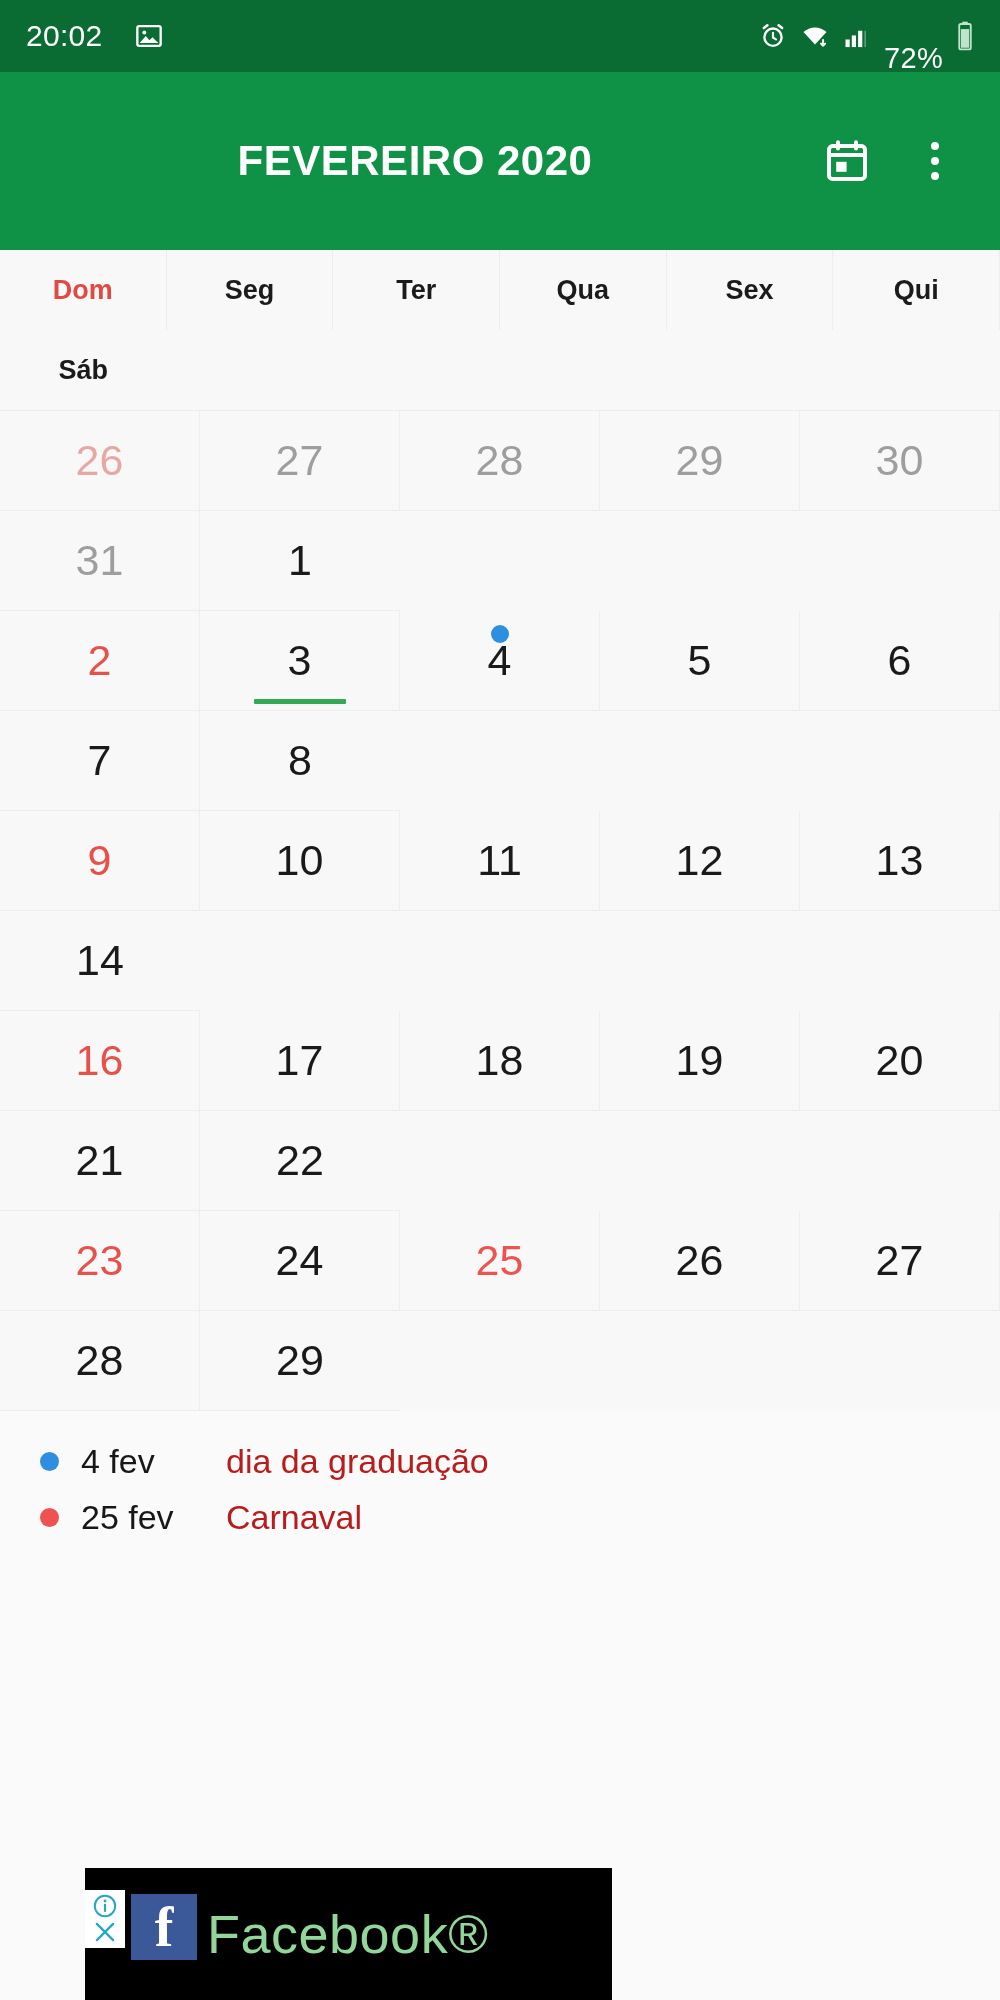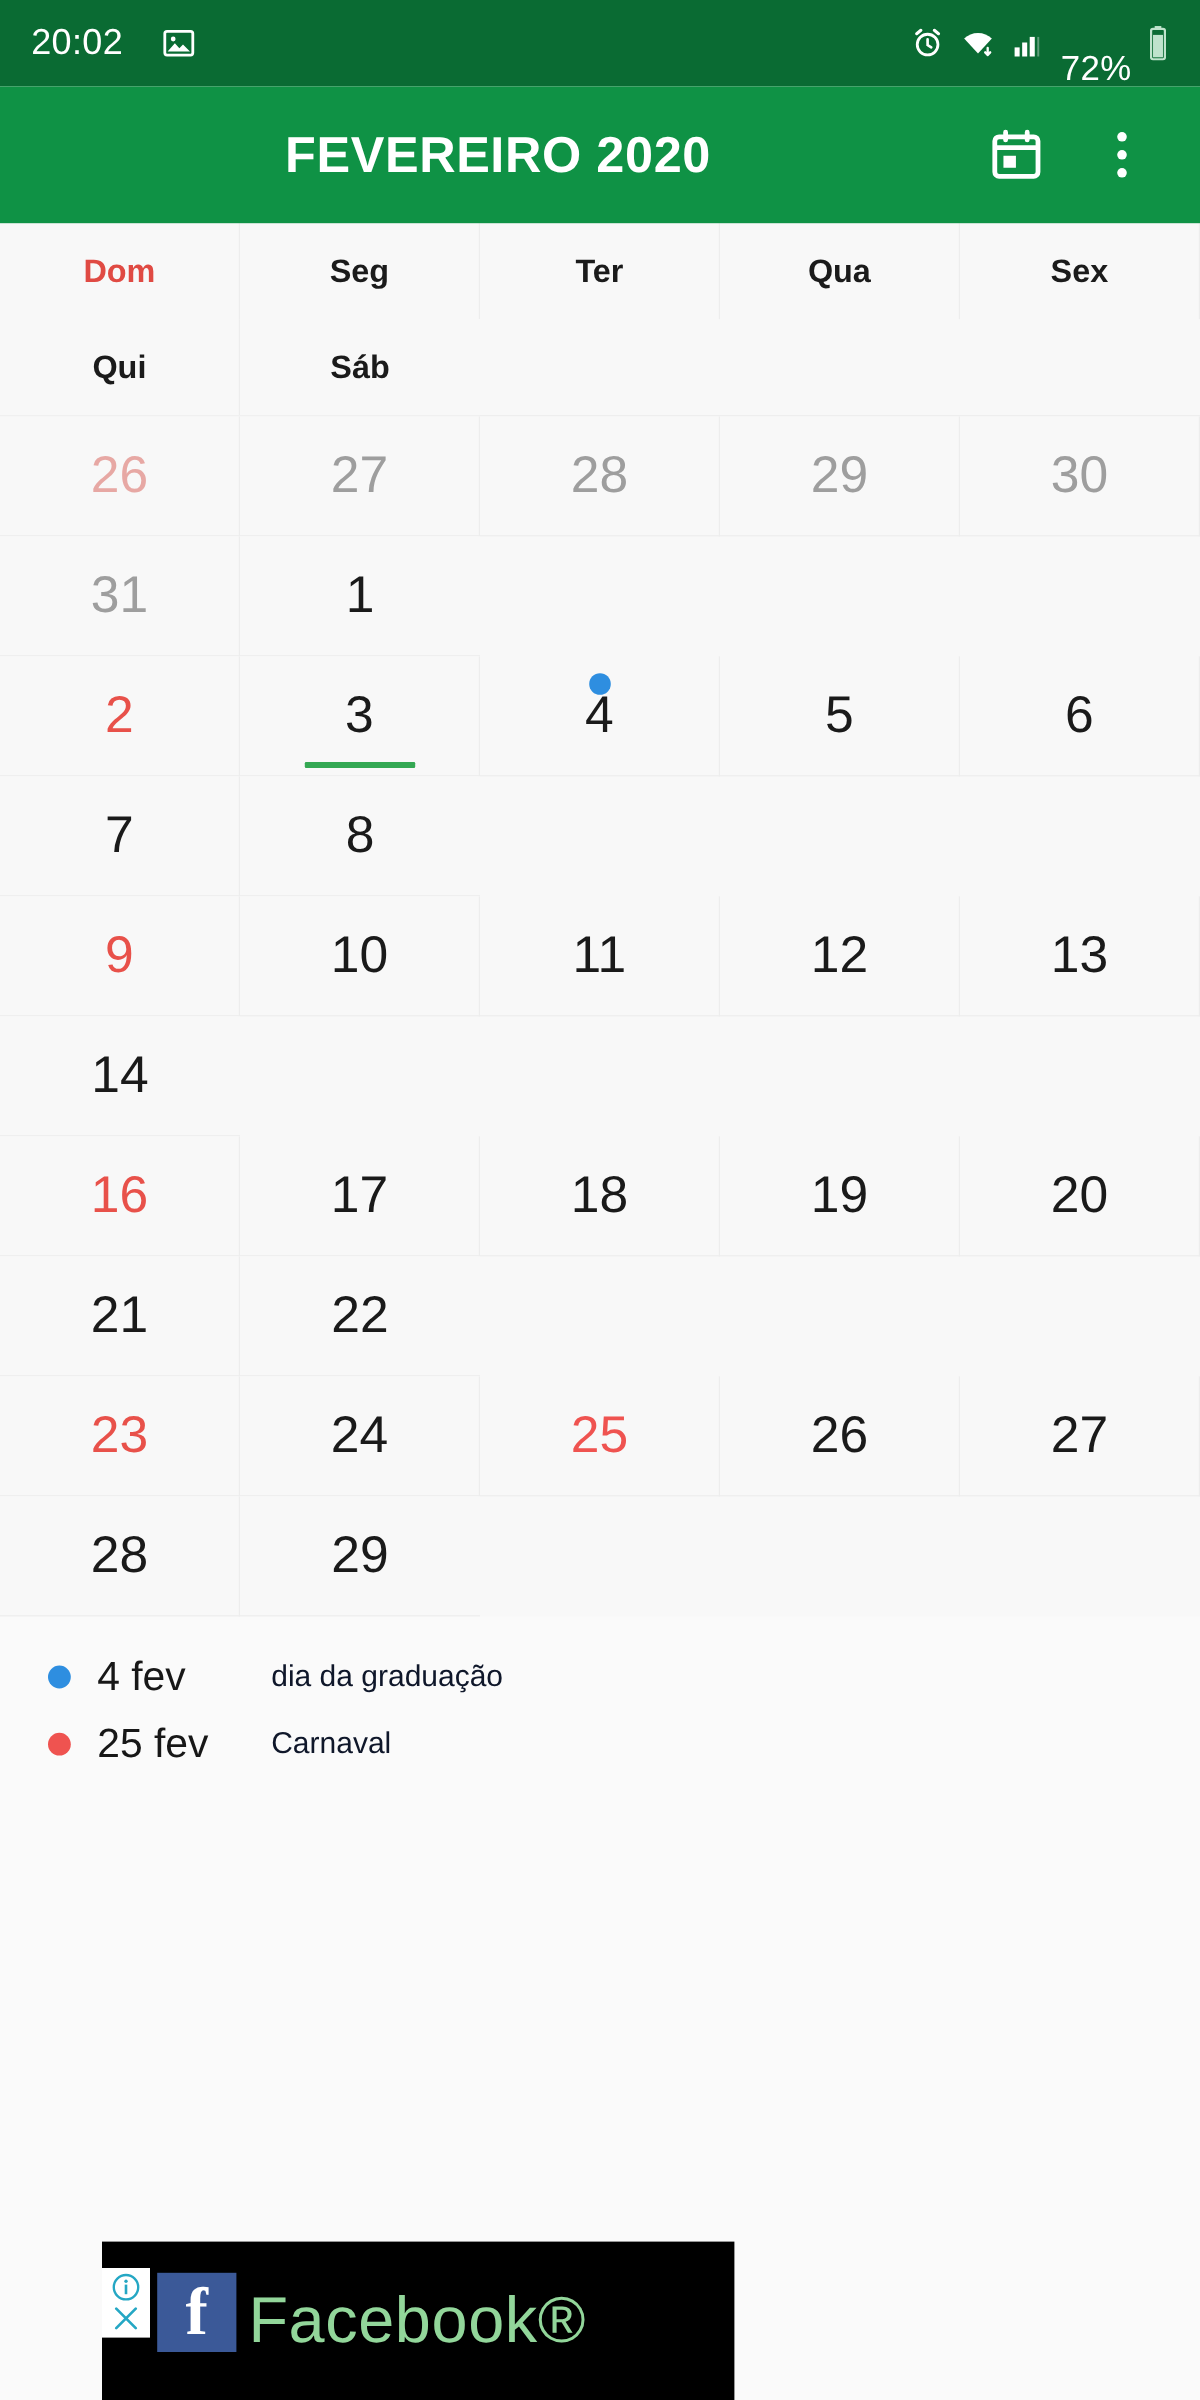--- a/index.html
+++ b/index.html
@@ -18,36 +18,36 @@
     font-size:29px; letter-spacing:.3px;
   }
   .sb-left{ display:flex; align-items:center; gap:32px; }
   .sb-right{ margin-left:auto; display:flex; align-items:center; gap:13px; }
   .sb-time{ font-size:30px; }
   .ic{ display:inline-block; line-height:0; }
   .pct{ font-size:29px; margin-left:2px;margin-top:44px; }
 
   
   .appbar{
-    height:114px; background:#0f9245; color:#fff;
+    height:178px; background:#0f9245; color:#fff;
     display:flex; align-items:center; position:relative;
   }
   .appbar-title{
     position:absolute; left:0; right:0; text-align:center;
     font-size:42px; font-weight:bold; letter-spacing:.5px;
     padding-left:60px; padding-right:230px;
   }
   .appbar-actions{ margin-left:auto; display:flex; align-items:center; gap:26px; padding-right:34px; }
   .act{ width:62px; height:62px; display:flex; align-items:center; justify-content:center; }
   .dots{ display:flex; flex-direction:column; gap:7px; align-items:center; }
   .dots i{ width:8px; height:8px; border-radius:50%; background:#fff; display:block; }
 
   
   .cal{ background:#f8f8f8; }
-  .wk-head{ display:grid; grid-template-columns:repeat(5,1fr); border-bottom:1px solid #ececec; }
+  .wk-head{ display:grid; grid-template-columns:repeat(6,1fr); border-bottom:1px solid #ececec; }
   .wk-head div{
     height:80px; display:flex; align-items:center; justify-content:center;
     font-size:27px; font-weight:bold; color:#1b1b1b; background:#f8f8f8;
     border-right:1px solid #ededed;
   }
   .wk-head div:last-child{ border-right:none; }
   .wk-head div.sun{ color:#e04a43; }
 
   .week{ display:grid; grid-template-columns:repeat(5,1fr); }
   .cell{
@@ -68,21 +68,21 @@
   .today-bar{
     position:absolute; bottom:6px; left:50%; transform:translateX(-50%);
     width:92px; height:5px; background:#34a853; border-radius:1px;
   }
 
   
   .events{ padding:22px 0 0 40px; }
   .ev{ display:flex; align-items:center; height:56px; }
   .ev-dot{ width:19px; height:19px; border-radius:50%; flex:0 0 auto; }
   .ev-date{ font-size:34px; color:#171717; margin-left:22px; width:145px; }
-  .ev-title{ font-size:25px; color:#0f172a; }
+  .ev-title{ font-size:34px; color:#b91c1c; }
 
   
   .adwrap{ position:absolute; left:0; right:0; bottom:0; height:132px; }
   .ad{
     position:absolute; left:85px; top:0; width:527px; height:132px;
     background:#000; overflow:hidden;
   }
   .ad-badges{
     position:absolute; left:0; top:22px; width:40px; background:#ffffff;
     display:flex; flex-direction:column; align-items:center; padding:3px 0;

